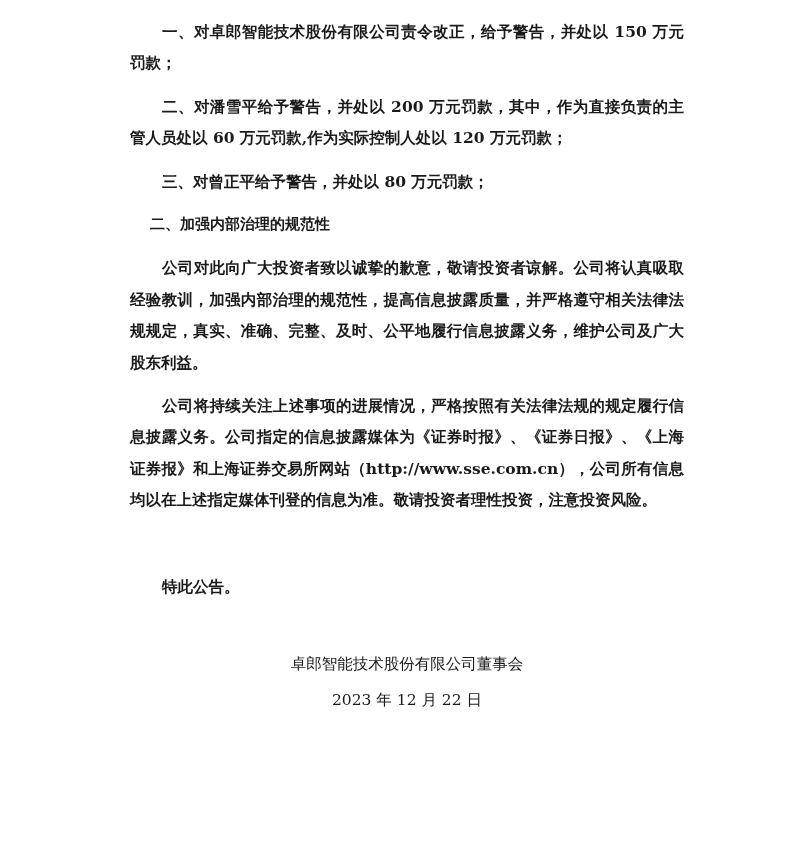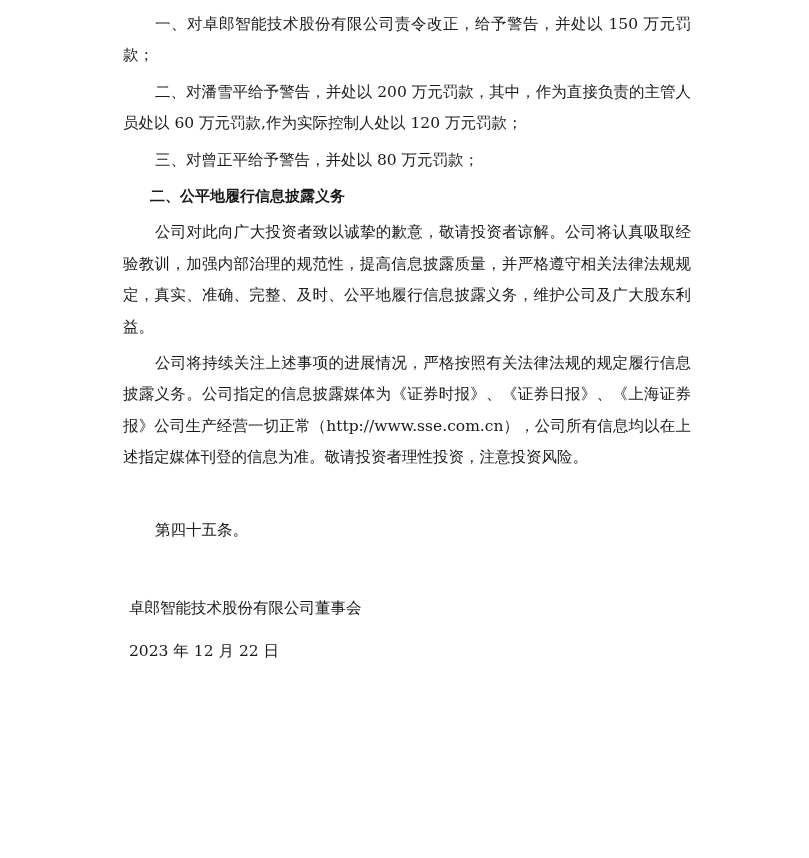--- a/index.html
+++ b/index.html
@@ -7,35 +7,35 @@
     width: 809px; height: 858px; overflow: hidden; position: relative;
     font-family: "DejaVu Serif", "Liberation Serif", serif;
     color: #1a1a1a;
   }
   .page {
     position: absolute; left: 118px; top: 4px; width: 578px;
     font-size: 15.5px;
     line-height: 31.4px;
   }
   .p {
-    margin: 5px; text-align: justify; text-align-last: left;
+    margin: 12px; text-align: justify; text-align-last: left; font-weight: bold;
   }
   .indent { text-indent: 32px; }
   .heading { font-weight: bold; text-indent: 32px; margin: 0; font-family: "DejaVu Sans", "Liberation Sans", sans-serif; font-size: 15px; }
   .gap { height: 31px; }
-  .right { text-align: left; margin: 11px; }
+  .right { text-align: center; margin: 4px; }
 </style>
 </head>
 <body>
 
 <div class="page">
   <p class="p indent">一、对卓郎智能技术股份有限公司责令改正，给予警告，并处以 150 万元罚款；</p>
   <p class="p indent">二、对潘雪平给予警告，并处以 200 万元罚款，其中，作为直接负责的主管人员处以 60 万元罚款,作为实际控制人处以 120 万元罚款；</p>
   <p class="p indent">三、对曾正平给予警告，并处以 80 万元罚款；</p>
-  <p class="heading">二、公平地履行信息披露义务</p>
+  <p class="heading">二、加强内部治理的规范性</p>
   <p class="p indent">公司对此向广大投资者致以诚挚的歉意，敬请投资者谅解。公司将认真吸取经验教训，加强内部治理的规范性，提高信息披露质量，并严格遵守相关法律法规规定，真实、准确、完整、及时、公平地履行信息披露义务，维护公司及广大股东利益。</p>
-  <p class="p indent">公司将持续关注上述事项的进展情况，严格按照有关法律法规的规定履行信息披露义务。公司指定的信息披露媒体为《证券时报》、《证券日报》、《上海证券报》公司生产经营一切正常（http://www.sse.com.cn），公司所有信息均以在上述指定媒体刊登的信息为准。敬请投资者理性投资，注意投资风险。</p>
+  <p class="p indent">公司将持续关注上述事项的进展情况，严格按照有关法律法规的规定履行信息披露义务。公司指定的信息披露媒体为《证券时报》、《证券日报》、《上海证券报》和上海证券交易所网站（http://www.sse.com.cn），公司所有信息均以在上述指定媒体刊登的信息为准。敬请投资者理性投资，注意投资风险。</p>
   <div class="gap"></div>
-  <p class="p indent">第四十五条。</p>
+  <p class="p indent">特此公告。</p>
   <div class="gap"></div>
   <p class="right">卓郎智能技术股份有限公司董事会</p>
   <p class="right">2023 年 12 月 22 日</p>
 </div>
 
 </body></html>

